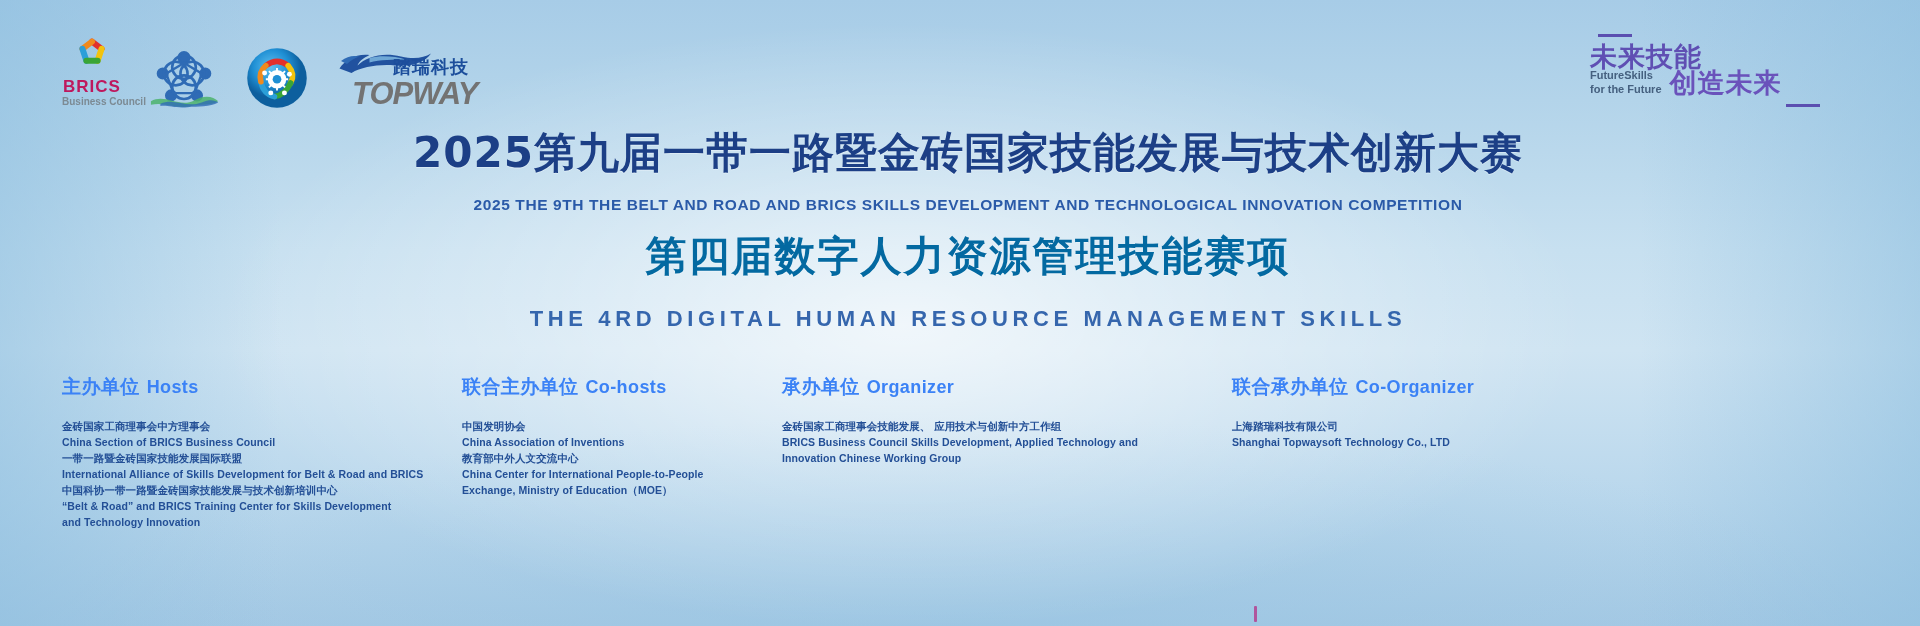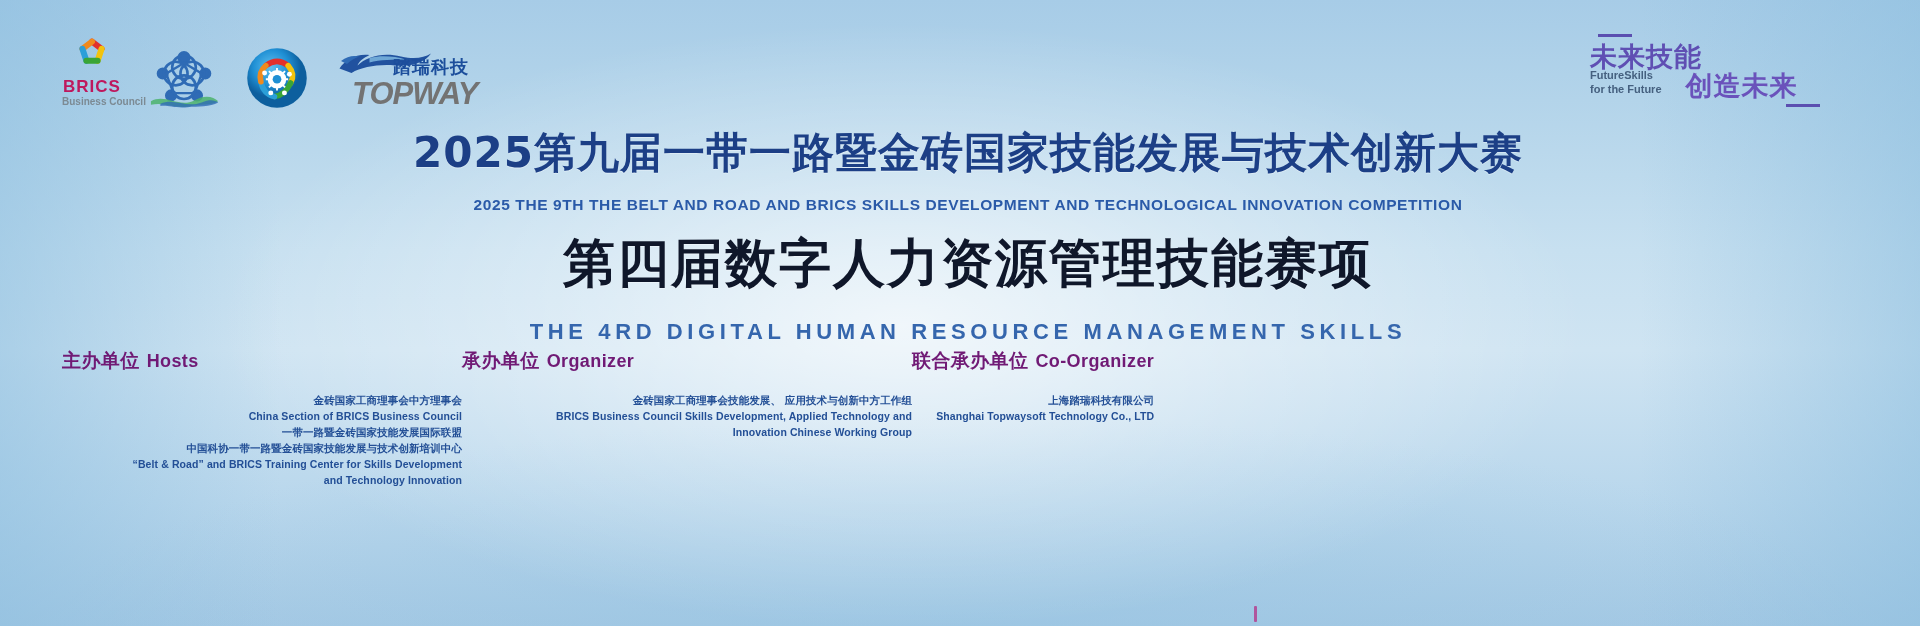--- a/index.html
+++ b/index.html
@@ -48,21 +48,21 @@
   }
 
   
   .slogan { position:absolute; right:80px; top:34px; width:250px; }
   .slogan-rule-top { width:34px; height:3px; background:#5b4fb0; margin-left:8px; margin-bottom:6px; }
   .slogan-rule-bot { width:34px; height:3px; background:#5b4fb0; margin-left:196px; margin-top:4px; }
   .slogan-l1 {
     font-family:"DejaVu Sans", sans-serif; font-weight:700; font-size:27px;
     color:#5f4fb3; letter-spacing:1px; line-height:1.05;
   }
-  .slogan-row { display:flex; align-items:flex-end; gap:24px; margin-top:-2px; }
+  .slogan-row { display:flex; gap:8px; margin-top:-2px; }
   .slogan-en {
     font-family:"Liberation Sans", sans-serif; font-weight:600; font-size:11px;
     color:#45607f; line-height:1.25; padding-bottom:3px; white-space:pre-line;
   }
   .slogan-l2 {
     font-family:"DejaVu Sans", sans-serif; font-weight:700; font-size:27px;
     color:#6a52bb; letter-spacing:1px; line-height:1.05;
   }
 
   
@@ -71,43 +71,43 @@
     font-family:"DejaVu Sans", sans-serif; font-weight:700;
     font-size:42px; letter-spacing:1px; color:#1c3f86; line-height:1.18;
     text-shadow:0 1px 0 rgba(255,255,255,0.35);
   }
   .title-en-1 {
     font-family:"Liberation Sans", sans-serif; font-weight:700;
     font-size:15.5px; letter-spacing:0.6px; color:#2a5aa8; margin-top:18px;
   }
   .title-cn-2 {
     font-family:"DejaVu Sans", sans-serif; font-weight:700;
-    font-size:52px; letter-spacing:2px; color:#0f172a; line-height:1.2; margin-top:18px;
+    font-size:41px; letter-spacing:2px; color:#0369a1; line-height:1.2; margin-top:18px;
     text-shadow:0 1px 0 rgba(255,255,255,0.35);
   }
   .title-en-2 {
     font-family:"Liberation Sans", sans-serif; font-weight:700;
     font-size:22px; letter-spacing:4.6px; color:#3566ad; margin-top:25px;
   }
 
   
   .orgs { position:absolute; left:0; right:0; top:348px; padding:0 62px; display:flex; }
   .org-col { position:relative; }
   .org-col.c1 { width:400px; }
   .org-col.c2 { width:320px; }
   .org-col.c3 { width:450px; }
   .org-col.c4 { width:auto; }
   .org-head {
     font-family:"DejaVu Sans", sans-serif; font-weight:700; font-size:19px;
-    color:#701a75; letter-spacing:0.4px; margin-bottom:19px; white-space:nowrap;
+    color:#3b82f6; letter-spacing:0.4px; margin-bottom:19px; white-space:nowrap;margin-top:26px;
   }
   .org-head .en { font-family:"Liberation Sans", sans-serif; font-weight:700; font-size:18px; }
   .org-line {
     font-family:"DejaVu Sans", sans-serif; font-weight:700; font-size:10.5px;
-    color:#234f96; line-height:1.52; letter-spacing:0.1px; white-space:pre-line;text-align:right;
+    color:#234f96; line-height:1.52; letter-spacing:0.1px; white-space:pre-line;
   }
   .org-line.en-l { font-family:"Liberation Sans", sans-serif; font-weight:700; font-size:10.5px; }
 
   .bottom-mark {
     position:absolute; left:1254px; top:606px; width:3px; height:16px;
     background:#b0559d; border-radius:1px;
   }
 </style>
 </head>
 <body>
@@ -216,25 +216,37 @@
 <div class="orgs">
 
   <div class="org-col c1">
     <div class="org-head">
       <span>主办单位</span>
       <span class="en">Hosts</span>
     </div>
     <div class="org-line">金砖国家工商理事会中方理事会</div>
     <div class="org-line en-l">China Section of BRICS Business Council</div>
     <div class="org-line">一带一路暨金砖国家技能发展国际联盟</div>
+    <div class="org-line en-l">International Alliance of Skills Development for Belt &amp; Road and BRICS</div>
     <div class="org-line">中国科协一带一路暨金砖国家技能发展与技术创新培训中心</div>
     <div class="org-line en-l">“Belt &amp; Road” and BRICS Training Center for Skills Development
 and Technology Innovation</div>
   </div>
 
+  <div class="org-col c2">
+    <div class="org-head">
+      <span>联合主办单位</span>
+      <span class="en">Co-hosts</span>
+    </div>
+    <div class="org-line">中国发明协会</div>
+    <div class="org-line en-l">China Association of Inventions</div>
+    <div class="org-line">教育部中外人文交流中心</div>
+    <div class="org-line en-l">China Center for International People-to-People
+Exchange, Ministry of Education（MOE）</div>
+  </div>
 
   <div class="org-col c3">
     <div class="org-head">
       <span>承办单位</span>
       <span class="en">Organizer</span>
     </div>
     <div class="org-line">金砖国家工商理事会技能发展、 应用技术与创新中方工作组</div>
     <div class="org-line en-l">BRICS Business Council Skills Development, Applied Technology and
 Innovation Chinese Working Group</div>
   </div>

